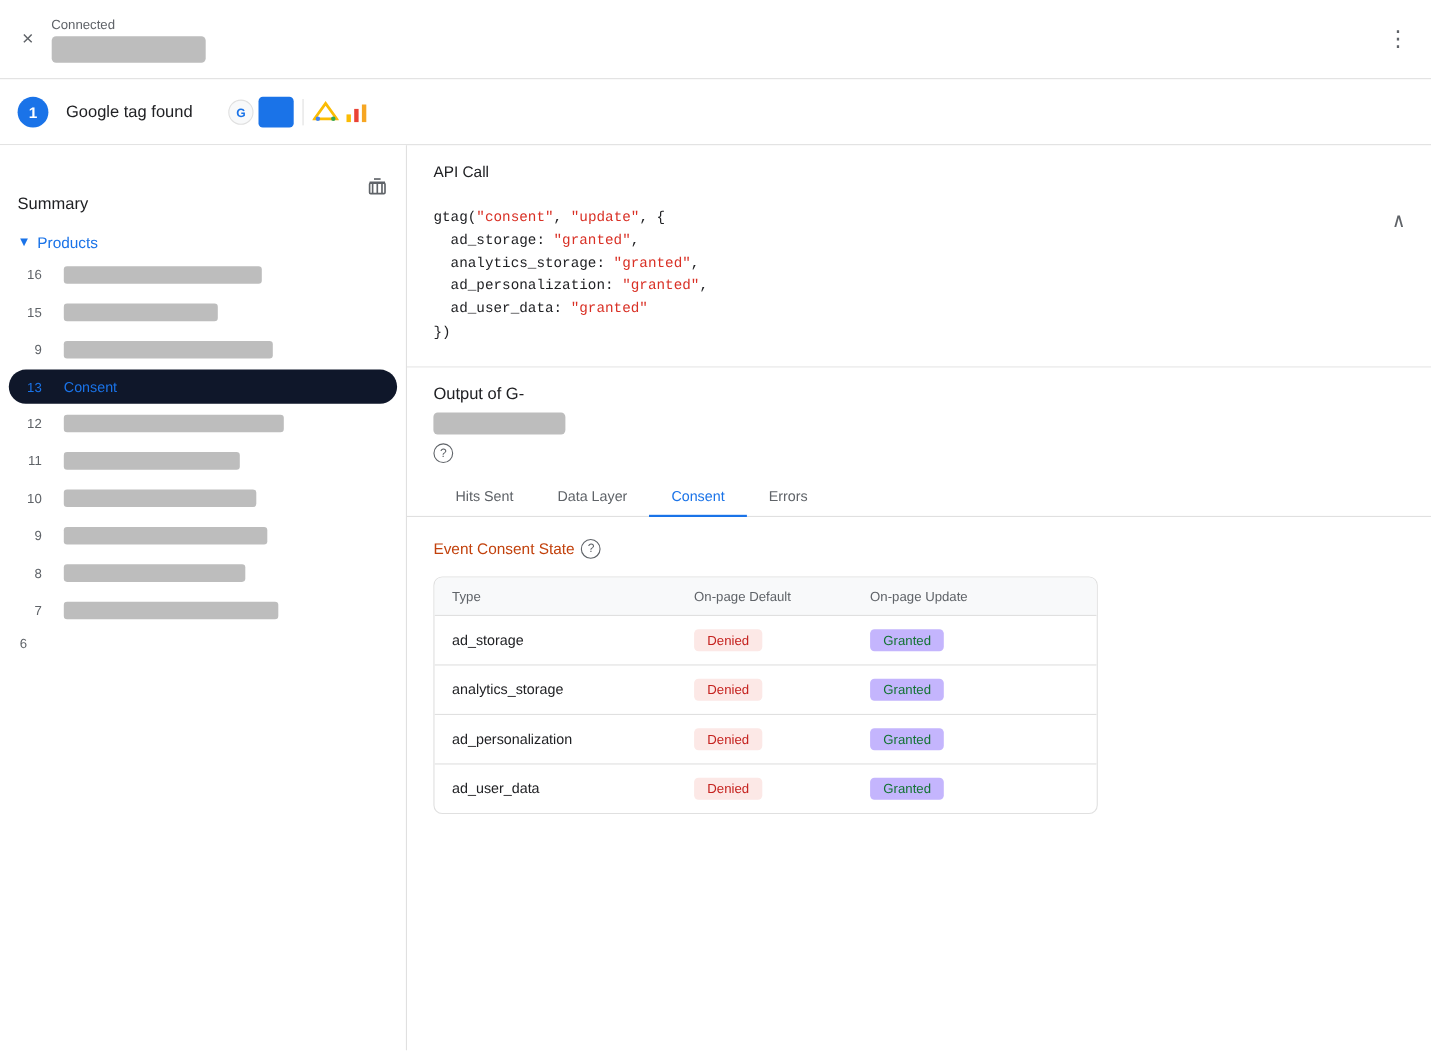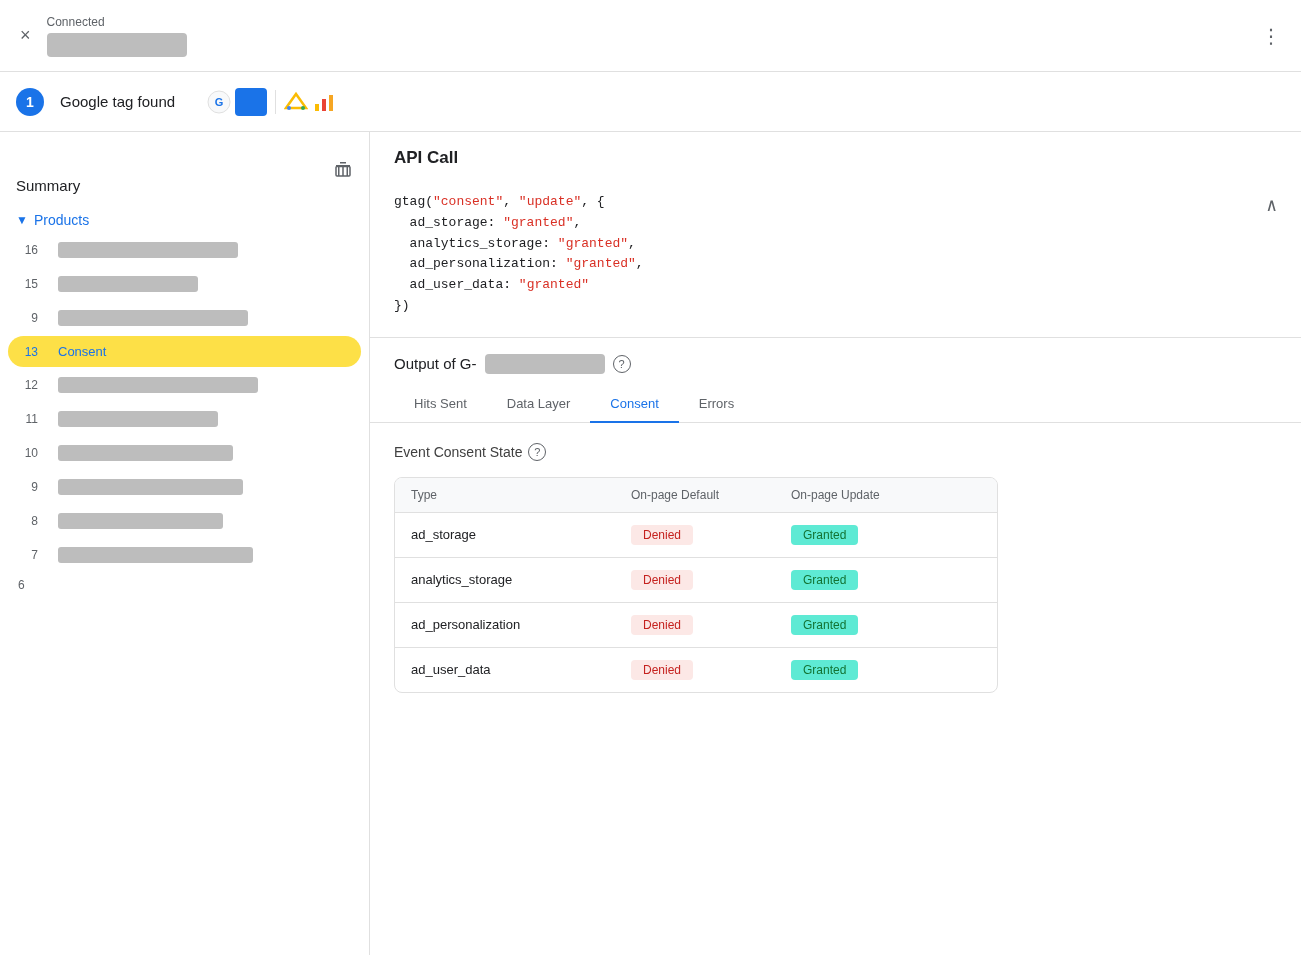--- a/index.html
+++ b/index.html
@@ -164,21 +164,21 @@
     .sidebar-item {
       display: flex;
       align-items: center;
       gap: 20px;
       padding: 8px 10px;
       border-radius: 20px;
       cursor: pointer;
       margin-bottom: 2px;
     }
     .sidebar-item.active {
-      background: #fde047;
+      background: #0f172a;
     }
     .item-num {
       font-size: 12px;
       color: #5f6368;
       min-width: 20px;
       text-align: right;
     }
     .item-num.active {
       color: #1a73e8;
     }
@@ -200,22 +200,22 @@
       padding: 0;
     }
 
     
     .api-call-section {
       border-bottom: 1px solid #e0e0e0;
       padding: 0;
     }
     .section-header {
       padding: 16px 24px 12px 24px;
-      font-size: 17px;
-      font-weight: 700;
+      font-size: 14px;
+      font-weight: 400;
       color: #202124;
     }
     .code-block {
       background: #fff;
       padding: 12px 24px 20px 24px;
       font-family: 'Courier New', monospace;
       font-size: 13px;
       line-height: 1.6;
       position: relative;
     }
@@ -229,23 +229,23 @@
     }
     .code-string { color: #d93025; }
     .code-default { color: #202124; }
 
     
     .output-section {
       padding: 0;
     }
     .output-header {
       display: flex;
-      align-items: center;
       gap: 8px;
       padding: 16px 24px 0 24px;
+      flex-direction: column;
     }
     .output-title {
       font-size: 15px;
       font-weight: 500;
       color: #202124;
     }
     .redacted-bar {
       width: 120px;
       height: 20px;
       background: #bdbdbd;
@@ -292,21 +292,21 @@
     }
     .event-consent-header {
       display: flex;
       align-items: center;
       gap: 6px;
       margin-bottom: 16px;
     }
     .event-consent-title {
       font-size: 14px;
       font-weight: 500;
-      color: #404040;
+      color: #c2410c;
     }
     .consent-table {
       border: 1px solid #e0e0e0;
       border-radius: 8px;
       overflow: hidden;
       width: 604px;
     }
     .table-header {
       display: grid;
       grid-template-columns: 220px 160px 160px;
@@ -341,21 +341,21 @@
       padding: 3px 12px;
       border-radius: 4px;
       font-size: 12px;
       font-weight: 500;
     }
     .badge-denied {
       background: #fce8e6;
       color: #c5221f;
     }
     .badge-granted {
-      background: #5eead4;
+      background: #c4b5fd;
       color: #137333;
     }
 
     
     .gtag-icon {
       width: 24px;
       height: 24px;
       display: flex;
       align-items: center;
       justify-content: center;

